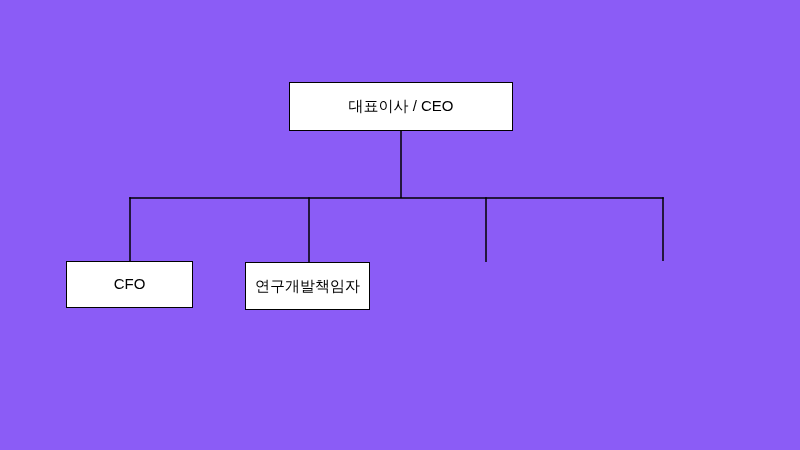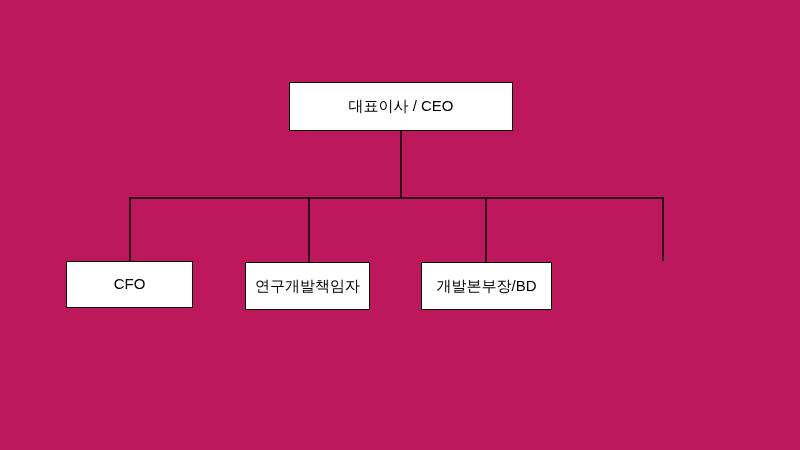--- a/index.html
+++ b/index.html
@@ -4,21 +4,21 @@
 <style>
   html, body {
     margin: 0;
     padding: 0;
     background: #ffffff;
   }
   .canvas {
     position: relative;
     width: 800px;
     height: 450px;
-    background: #be185d;
+    background: #8b5cf6;
     font-family: "Liberation Sans", "DejaVu Sans", sans-serif;
     color: #000000;
     overflow: hidden;
   }
   .connectors {
     position: absolute;
     left: 0;
     top: 0;
     width: 800px;
     height: 450px;
@@ -62,18 +62,15 @@
   </div>
 
   <div class="org-box box-rnd">
     <span>연구개발책임자</span>
   </div>
 
   <div class="org-box box-cfo">
     <span>CFO</span>
   </div>
 
-  <div class="org-box box-dev">
-    <span>개발본부장/BD</span>
-  </div>
 
 
 </div>
 
 </body></html>

